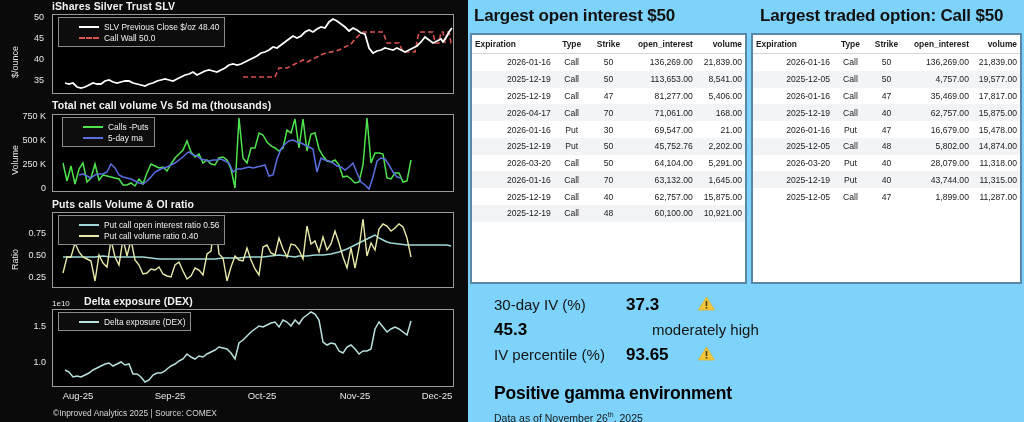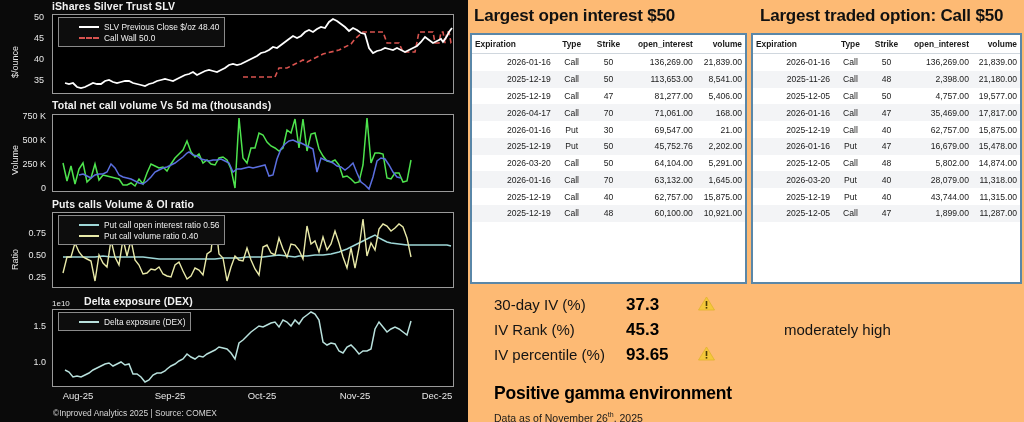--- a/index.html
+++ b/index.html
@@ -53,21 +53,21 @@
   .expnote{
     position:absolute;color:#e8e8e8;font-size:8px;white-space:nowrap;
   }
   .credit{
     position:absolute;left:53px;bottom:4px;color:#d8d8d8;font-size:8.4px;
     white-space:nowrap;
   }
 
   
   .right{
-    position:absolute;left:468px;top:0;width:556px;height:422px;background:#fdba74;
+    position:absolute;left:468px;top:0;width:556px;height:422px;background:#7dd3fc;
   }
   .tbl-title{
     position:absolute;font-size:17px;font-weight:bold;color:#111;
     white-space:nowrap;letter-spacing:-.2px;
   }
   .tbl-wrap{
     position:absolute;border:2px solid #5a87a8;background:#fff;
     box-sizing:border-box;
   }
   table.opt{
@@ -151,20 +151,30 @@
         <div class="ytick" style="top:84px;">0</div>
       </div>
 
       <div class="plotbox" style="left:52px;top:15px;width:400px;height:76px;">
         <svg width="400" height="76" viewBox="0 0 400 76" preserveAspectRatio="none">
           <polyline fill="none" stroke="#4ee44e" stroke-width="1.5" points="10,48 14,66 18,51 22,69 26,54 30,48 34,67 38,63 42,49 46,65 50,60 54,61 58,62 62,63 66,64 70,70 74,70 78,68 82,71 86,64 90,69 94,58 98,49 102,51 106,53 110,52 114,56 118,49 122,43 126,39 130,35 134,26 138,37 142,42 146,39 150,48 154,45 158,49 162,50 166,43 170,42 174,45 178,54 182,73 186,3 190,43 194,48 198,33 202,33 206,18 210,20 214,27 218,31 222,33 226,36 230,33 234,15 238,18 242,4 246,33 250,4 254,36 258,19 262,18 266,34 270,41 274,46 278,47 282,45 286,50 290,62 294,61 298,64 302,68 306,67 310,50 314,3 318,48 322,38 326,38 330,39 334,63 338,64 342,58 346,58 350,67 354,66 358,45"></polyline>
           <polyline fill="none" stroke="#5b6fe0" stroke-width="1.5" points="26,60 30,59 34,61 38,63 42,60 46,59 50,59 54,57 58,49 62,53 66,60 70,62 74,63 78,64 82,66 86,68 90,69 94,66 98,62 102,57 106,55 110,53 114,52 118,50 122,48 126,45 130,42 134,38 136,37 140,40 144,41 148,44 152,45 156,46 160,45 164,45 168,44 172,46 176,48 180,57 184,54 188,54 192,53 196,52 200,53 204,52 208,51 212,50 216,61 220,60 224,44 228,34 232,29 236,26 240,25 244,27 248,28 252,30 256,32 260,34 264,57 268,43 272,45 276,46 280,48 284,51 288,52 292,55 296,52 300,48 304,58 308,67 312,70 316,74 320,62 324,46 328,43 332,44 336,50 340,57 344,62 348,63"></polyline>
         </svg>
       </div>
 
+      <div class="legend" style="left:62px;top:18px;">
+        <div class="lrow">
+          <span class="swatch" style="background:#4ee44e;"></span>
+          <span class="ltext">Calls -Puts</span>
+        </div>
+        <div class="lrow">
+          <span class="swatch" style="background:#5b6fe0;"></span>
+          <span class="ltext">5-day ma</span>
+        </div>
+      </div>
     </div>
 
     <div class="panel" style="top:198px;height:96px;">
       <div class="panel-title">Puts calls Volume &amp; OI ratio</div>
       <div class="ylabel" style="left:10px;top:72px;">Ratio</div>
 
       <div class="ytickwrap" style="left:8px;top:0;width:38px;">
         <div class="ytick" style="top:30px;">0.75</div>
         <div class="ytick" style="top:52px;">0.50</div>
         <div class="ytick" style="top:74px;">0.25</div>
@@ -337,27 +347,20 @@
             <th>volume</th>
           </tr>
         </thead>
         <tbody>
           <tr>
               <td class="c-exp">2026-01-16</td>
               <td class="c-type">Call</td>
               <td class="c-strike">50</td>
               <td>136,269.00</td>
               <td>21,839.00</td>
-            </tr>
-          <tr>
-              <td class="c-exp">2025-11-26</td>
-              <td class="c-type">Call</td>
-              <td class="c-strike">48</td>
-              <td>2,398.00</td>
-              <td>21,180.00</td>
             </tr>
           <tr>
               <td class="c-exp">2025-12-05</td>
               <td class="c-type">Call</td>
               <td class="c-strike">50</td>
               <td>4,757.00</td>
               <td>19,577.00</td>
             </tr>
           <tr>
               <td class="c-exp">2026-01-16</td>
@@ -421,21 +424,20 @@
             <svg width="17" height="15" viewBox="0 0 17 15">
                 <polygon points="8.5,1 16.5,14 0.5,14" fill="#f5c83b" stroke="#e0b42c" stroke-width="0.8" stroke-linejoin="round"></polygon>
                 <rect x="7.7" y="5" width="1.6" height="5" fill="#4a3c06"></rect>
                 <rect x="7.7" y="11" width="1.6" height="1.6" fill="#4a3c06"></rect>
               </svg>
           </span>
         </div>
       </div>
 
       <div class="mrow">
-        <div class="mlabel">IV Rank (%)</div>
         <div class="mvalue">45.3</div>
         <div class="warnslot"></div>
         <div class="mnote">moderately high</div>
       </div>
 
       <div class="mrow">
         <div class="mlabel">IV percentile (%)</div>
         <div class="mvalue">93.65</div>
         <div class="warnslot">
           <span class="warn-icon">

